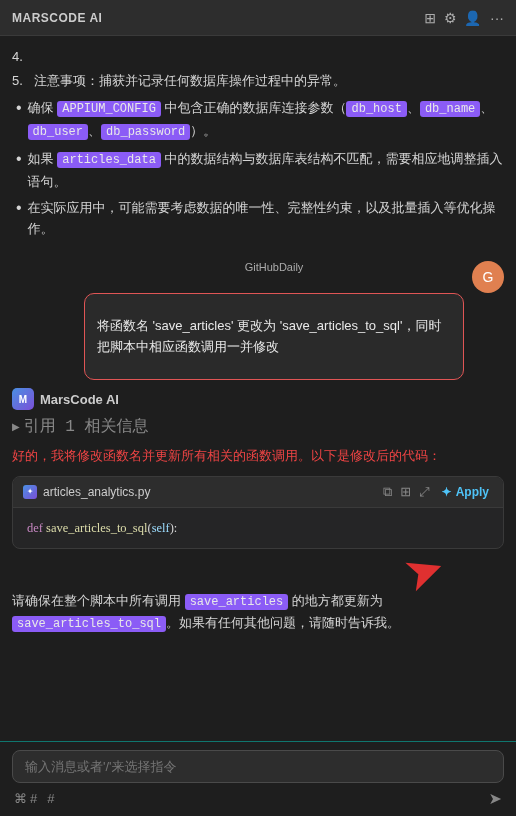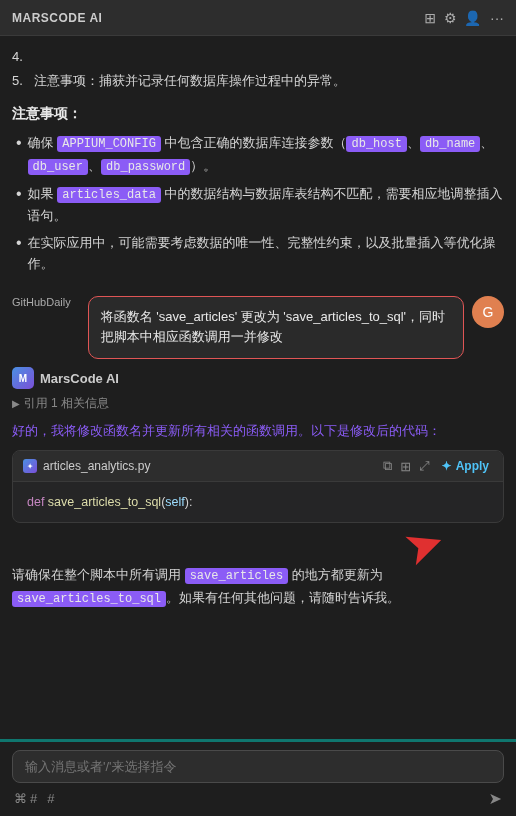--- a/index.html
+++ b/index.html
@@ -105,21 +105,21 @@
       display: flex;
       justify-content: flex-end;
       align-items: flex-start;
       gap: 8px;
       margin: 12px 0 8px 0;
     }
     .user-bubble {
       background: #2a2a2a;
       border: 1.5px solid #e05555;
       border-radius: 10px;
-      padding: 10px 12px;
+      padding: 22px 12px;
       max-width: 380px;
       color: #e8e8e8;
       font-size: 13px;
       line-height: 1.6;
     }
     .user-avatar {
       width: 32px;
       height: 32px;
       border-radius: 50%;
       background: #e08050;
@@ -172,27 +172,28 @@
       margin: 4px 0 8px 0;
       color: #888888;
       font-size: 12px;
     }
     .ref-arrow {
       color: #888888;
       font-size: 10px;
     }
     .ref-text {
       color: #888888;
-      font-size: 12px;
+      font-size: 16px;
+      font-family: Liberation Mono, monospace;
     }
 
     .ai-text {
       font-size: 13px;
       line-height: 1.7;
-      color: #8b5cf6;
+      color: #ef4444;
       margin: 6px 0;
     }
 
     
     .code-block-container {
       background: #252526;
       border-radius: 8px;
       overflow: hidden;
       margin: 8px 0;
       border: 1px solid #3a3a3a;
@@ -244,21 +245,21 @@
       align-items: center;
       gap: 4px;
       padding: 2px 4px;
     }
     .apply-btn-icon {
       color: #4fc3f7;
       font-size: 12px;
     }
     .code-content {
       padding: 10px 14px;
-      font-family: Liberation Sans, sans-serif;
+      font-family: Liberation Serif, serif;
       font-size: 12.5px;
       color: #d4d4d4;
       line-height: 1.6;
     }
     .code-keyword { color: #c586c0; }
     .code-fn { color: #dcdcaa; }
     .code-param { color: #9cdcfe; }
 
     
     .bottom-text {
@@ -267,21 +268,21 @@
       color: #d4d4d4;
       margin: 0 0;
     }
 
     
     .input-area {
       position: fixed;
       bottom: 0;
       width: 516px;
       background: #1e1e1e;
-      border-top: 3px solid #0f766e;
+      border-top: 1px solid #0f766e;
       padding: 8px 12px;
     }
     .input-box {
       background: #2d2d2d;
       border: 1px solid #4a4a4a;
       border-radius: 8px;
       padding: 8px 12px;
       margin-bottom: 6px;
     }
     .input-field {
@@ -354,21 +355,20 @@
 
   <div class="top-content">
     <div class="list-item">
       <span class="list-num">4.</span>
     </div>
     <div class="list-item">
       <span class="list-num">5.</span>
       <span>注意事项：捕获并记录任何数据库操作过程中的异常。</span>
     </div>
 
-    <div class="section-title">注意事项：</div>
 
     <div class="bullet-list">
       <div class="bullet-item">
         <span class="bullet-dot">•</span>
         <span>
           确保 <span class="code-inline">APPIUM_CONFIG</span> 中包含正确的数据库连接参数（<span class="code-inline">db_host</span>、<span class="code-inline">db_name</span>、<span class="code-inline">db_user</span>、<span class="code-inline">db_password</span>）。
         </span>
       </div>
       <div class="bullet-item">
         <span class="bullet-dot">•</span>
@@ -380,21 +380,21 @@
         <span class="bullet-dot">•</span>
         <span>
           在实际应用中，可能需要考虑数据的唯一性、完整性约束，以及批量插入等优化操作。
         </span>
       </div>
     </div>
 
   </div>
 
   <div class="user-message-row">
-    <div style="display:flex; flex-direction:row; align-items:flex-start; gap:17px;">
+    <div style="display:flex; flex-direction:column; align-items:center; gap:17px;">
       <span class="user-name">GitHubDaily</span>
       <div class="user-bubble">
         <span>将函数名 'save_articles' 更改为 'save_articles_to_sql'，同时把脚本中相应函数调用一并修改</span>
       </div>
     </div>
     <div class="user-avatar">
       <span>G</span>
     </div>
   </div>
 

